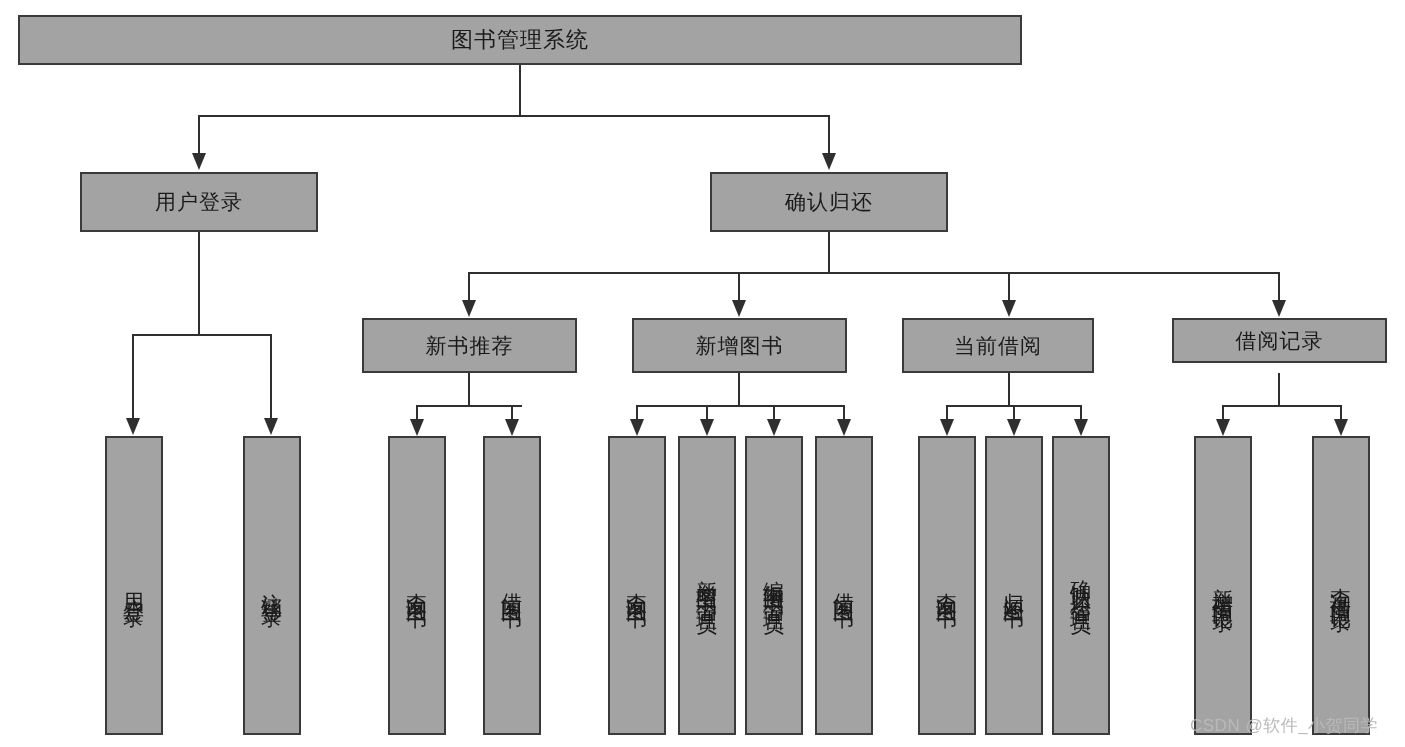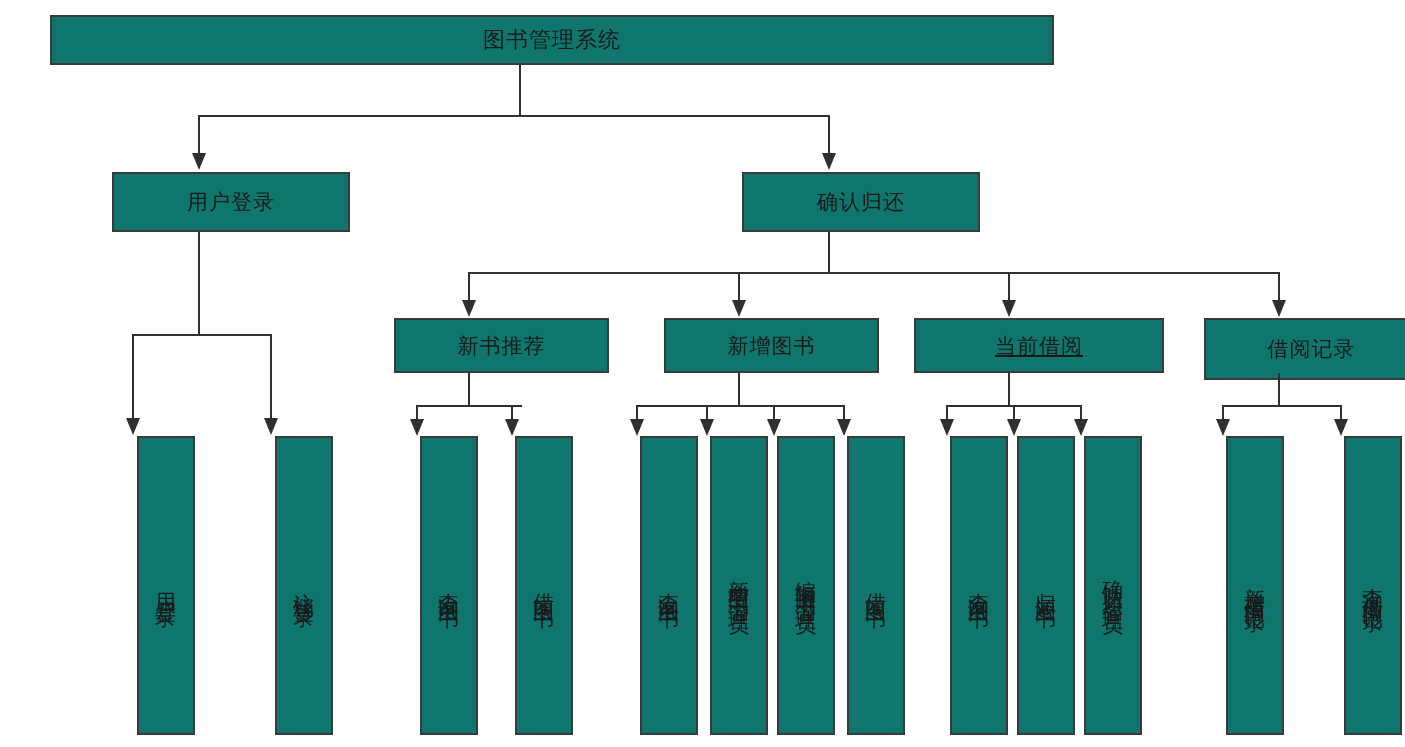--- a/index.html
+++ b/index.html
@@ -14,26 +14,25 @@
     position: relative;
     width: 1405px;
     height: 747px;
     background: #ffffff;
     overflow: hidden;
   }
   .node {
     position: absolute;
     box-sizing: border-box;
     border: 2px solid #3a3a3a;
-    background: #0f766e;
+    background: #a3a3a3;
     display: flex;
     align-items: center;
     justify-content: center;
     color: #1a1a1a;
-    margin-left: 32px;
   }
   .node-h {
     font-size: 21px;
     letter-spacing: 1px;
     white-space: nowrap;
   }
   .node-root {
     font-size: 22px;
     letter-spacing: 1px;
   }
@@ -111,24 +110,24 @@
   <div class="arrow" style="left:1002px; top:300px;"></div>
   <div class="edge edge-v" style="left:1278px; top:272px; width:2px; height:30px;"></div>
   <div class="arrow" style="left:1272px; top:300px;"></div>
 
   <div class="node node-h" style="left:362px; top:318px; width:215px; height:55px;font-family:Liberation Mono, monospace;">
     <span>新书推荐</span>
   </div>
   <div class="node node-h" style="left:632px; top:318px; width:215px; height:55px;">
     <span>新增图书</span>
   </div>
-  <div class="node node-h" style="left:882px; top:318px; width:250px; height:55px;text-decoration:underline;">
+  <div class="node node-h" style="left:902px; top:318px; width:192px; height:55px;">
     <span>当前借阅</span>
   </div>
-  <div class="node node-h" style="left:1172px; top:318px; width:215px; height:62px;">
+  <div class="node node-h" style="left:1172px; top:318px; width:215px; height:45px;">
     <span>借阅记录</span>
   </div>
 
   <div class="edge edge-v" style="left:468px; top:373px; width:2px; height:33px;"></div>
   <div class="edge edge-h" style="left:416px; top:405px; width:106px; height:2px;"></div>
   <div class="edge edge-v" style="left:416px; top:405px; width:2px; height:16px;"></div>
   <div class="arrow" style="left:410px; top:419px;"></div>
   <div class="edge edge-v" style="left:511px; top:405px; width:2px; height:16px;"></div>
   <div class="arrow" style="left:505px; top:419px;"></div>
 
@@ -192,14 +191,15 @@
   <div class="node node-v" style="left:1052px; top:436px; width:58px; height:299px;">
     <span>确认归还（管理员）</span>
   </div>
   <div class="node node-v" style="left:1194px; top:436px; width:58px; height:299px;">
     <span>新增借阅记录</span>
   </div>
   <div class="node node-v" style="left:1312px; top:436px; width:58px; height:299px;">
     <span>查询借阅记录</span>
   </div>
 
+  <div class="watermark" style="left:1190px; top:714px;">CSDN @软件_小贺同学</div>
 
 </div>
 
 </body></html>

